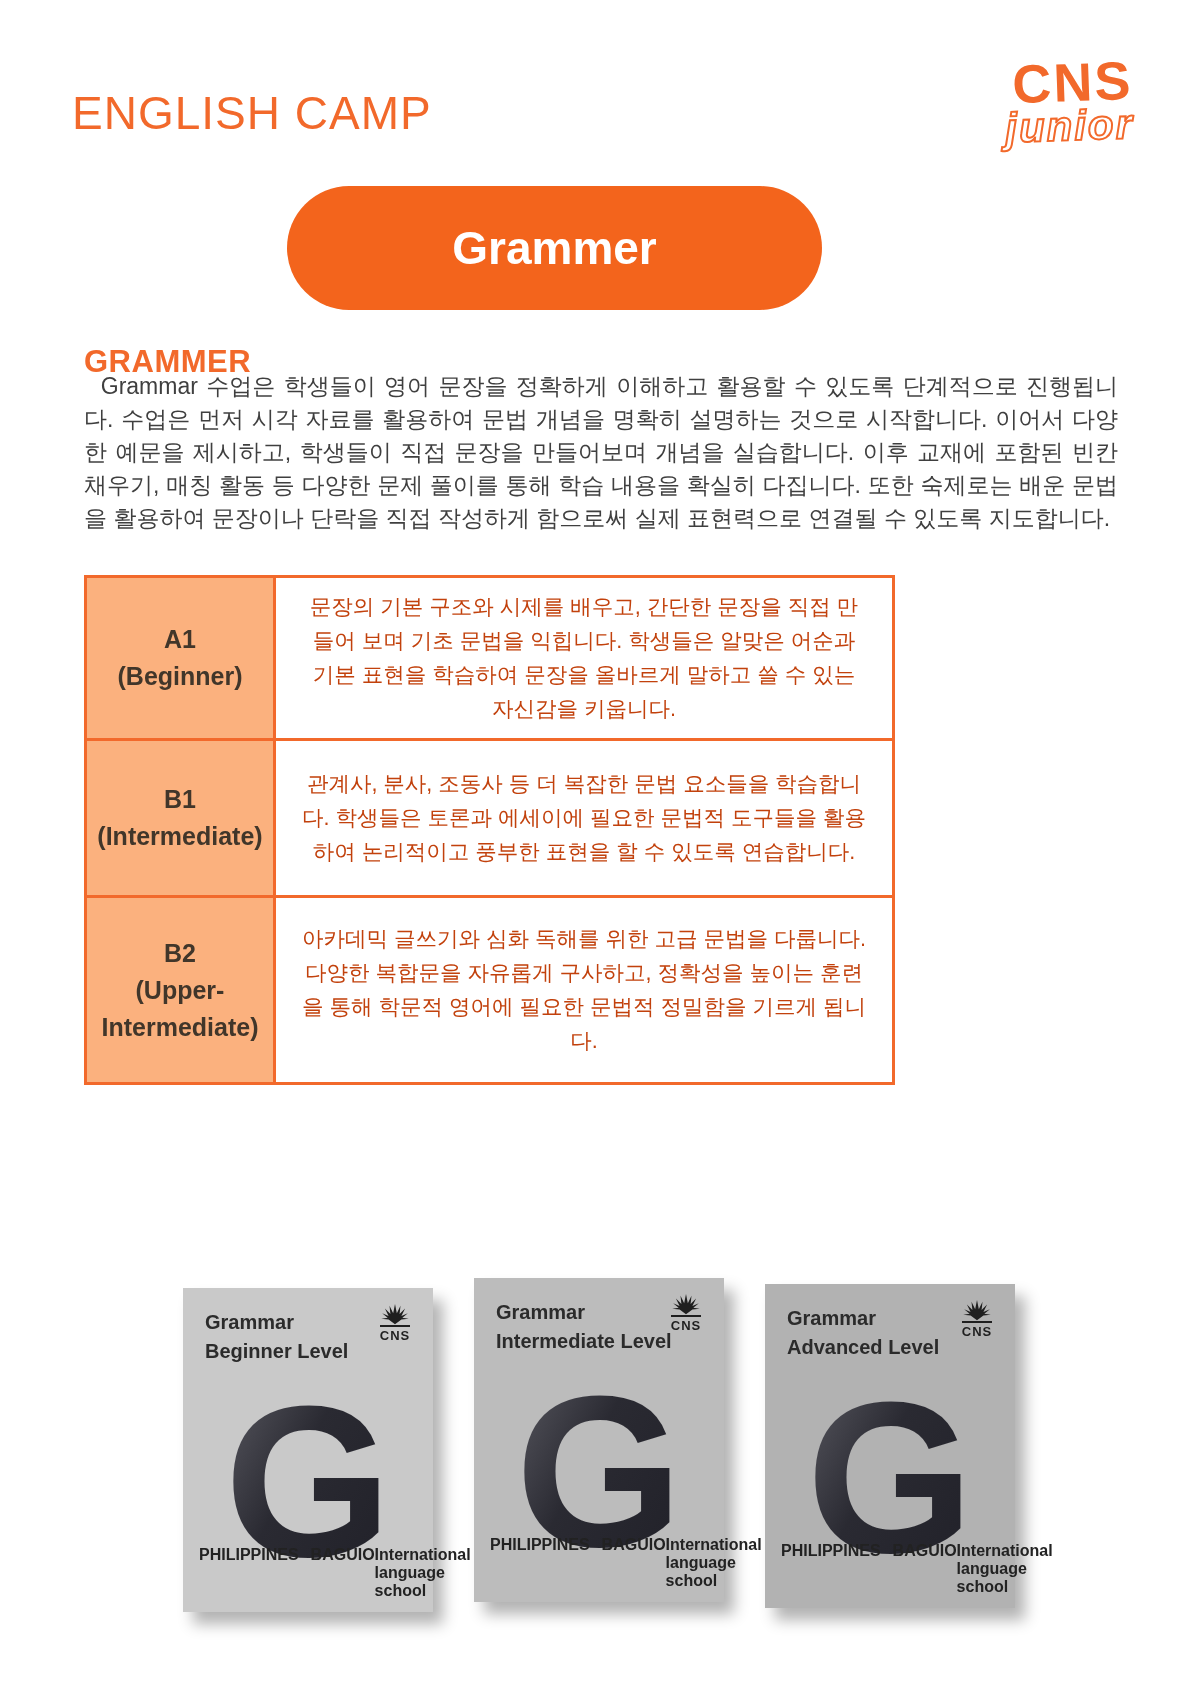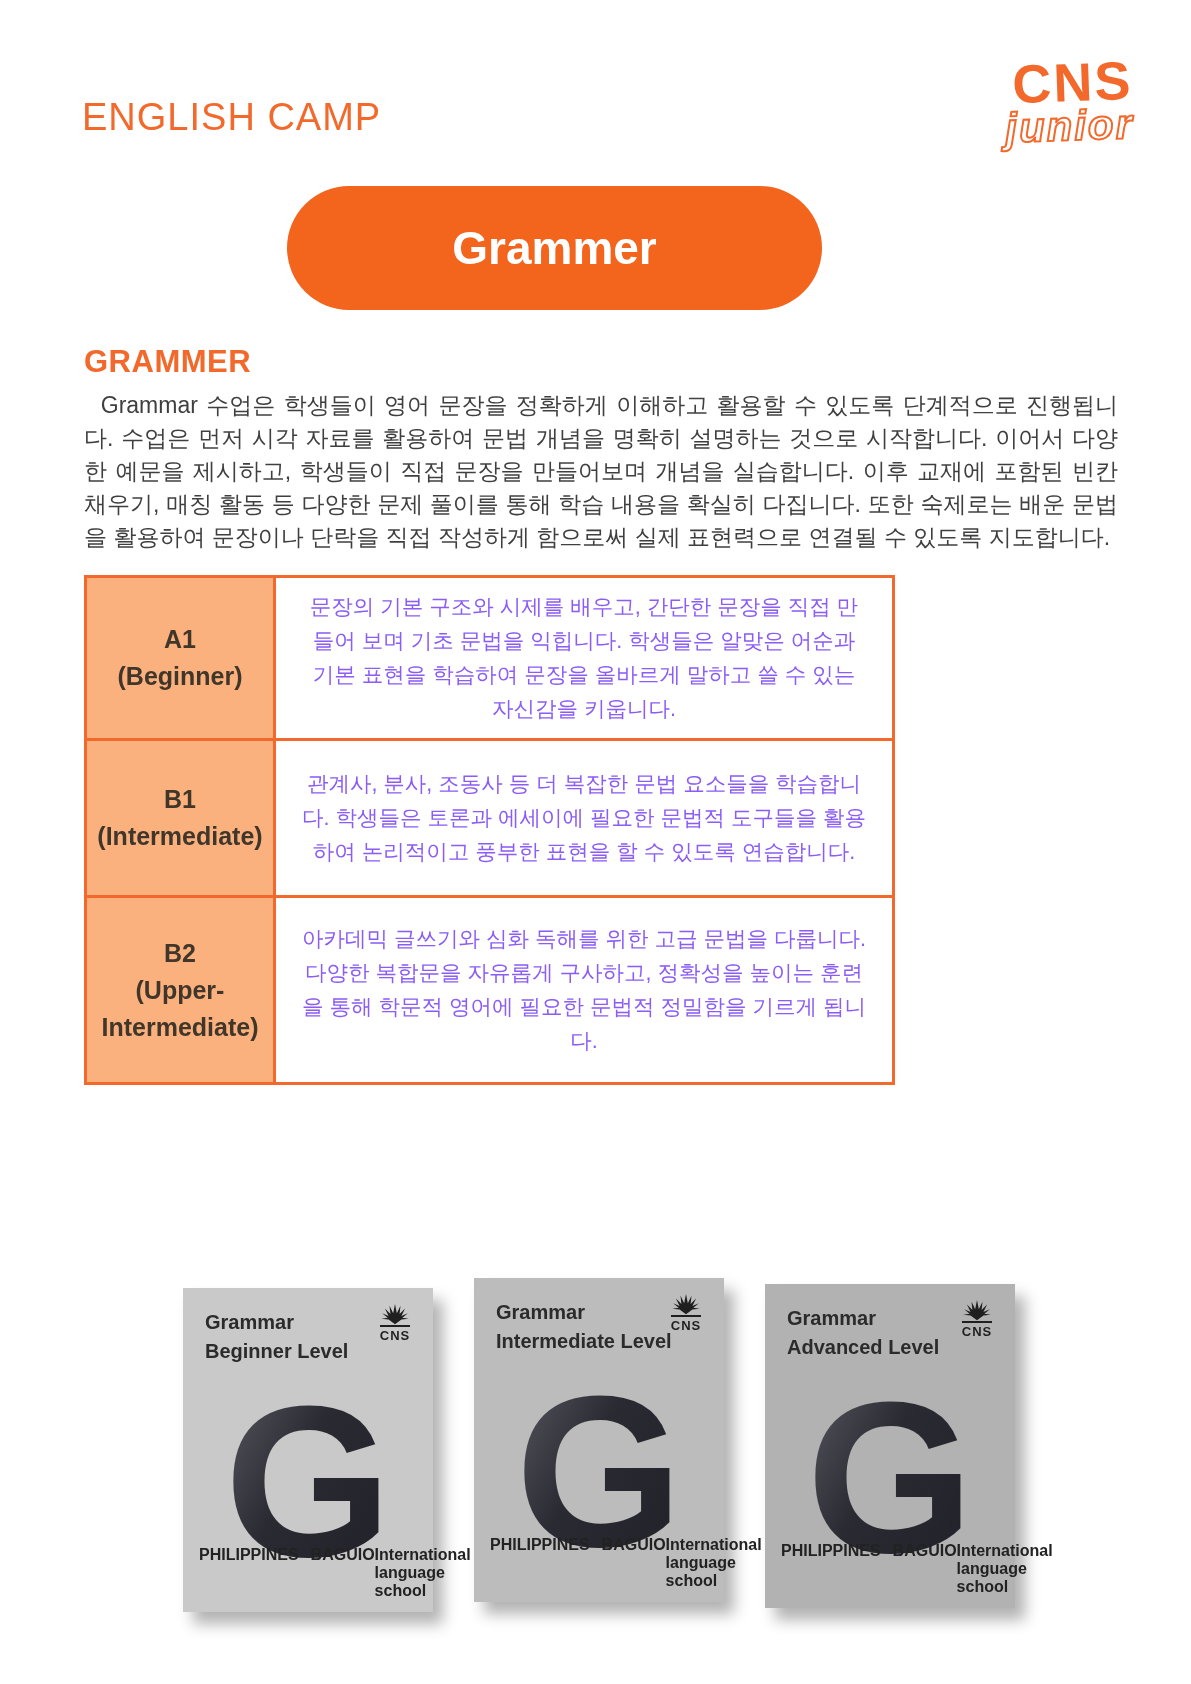--- a/index.html
+++ b/index.html
@@ -10,23 +10,23 @@
     position: relative;
     font-family: "Liberation Sans", sans-serif;
     overflow: hidden;
   }
 
   
   .camp-title {
     position: absolute;
     left: 70px;
     top: 84px;
-    margin: 12px;
+    margin: 2px;
     color: #F2692B;
-    font-size: 38px;
+    font-size: 46px;
     font-weight: 500;
     letter-spacing: 1px;
   }
   .cns-logo {
     position: absolute;
     top: 56px;
     right: 58px;
     width: 170px;
     text-align: right;
     transform: rotate(-2deg);
@@ -74,21 +74,21 @@
     top: 344px;
     margin: 0;
     color: #F2692B;
     font-size: 31px;
     font-weight: bold;
     letter-spacing: 0.5px;
   }
   .intro {
     position: absolute;
     left: 84px;
-    top: 389px;
+    top: 370px;
     width: 1034px;
     margin: 0;
     font-size: 23px;
     line-height: 33px;
     color: #3F3F3F;
     white-space: pre-wrap;
     text-align: justify;
   }
 
   
@@ -111,21 +111,21 @@
     font-weight: bold;
     font-size: 25px;
     color: #41362A;
     white-space: pre-line;
     line-height: 37px;
   }
   .desc-cell {
     background: #ffffff;
     text-align: center;
     font-size: 21.5px;
-    color: #8b5cf6;
+    color: #c2410c;
     line-height: 34px;
     padding: 12px 26px;
   }
   .row-1 td { height: 122px; }
   .row-2 td { height: 158px; }
   .row-3 td { height: 130px; }
   .row-4 td { height: 160px; }
 
   
   .books {

